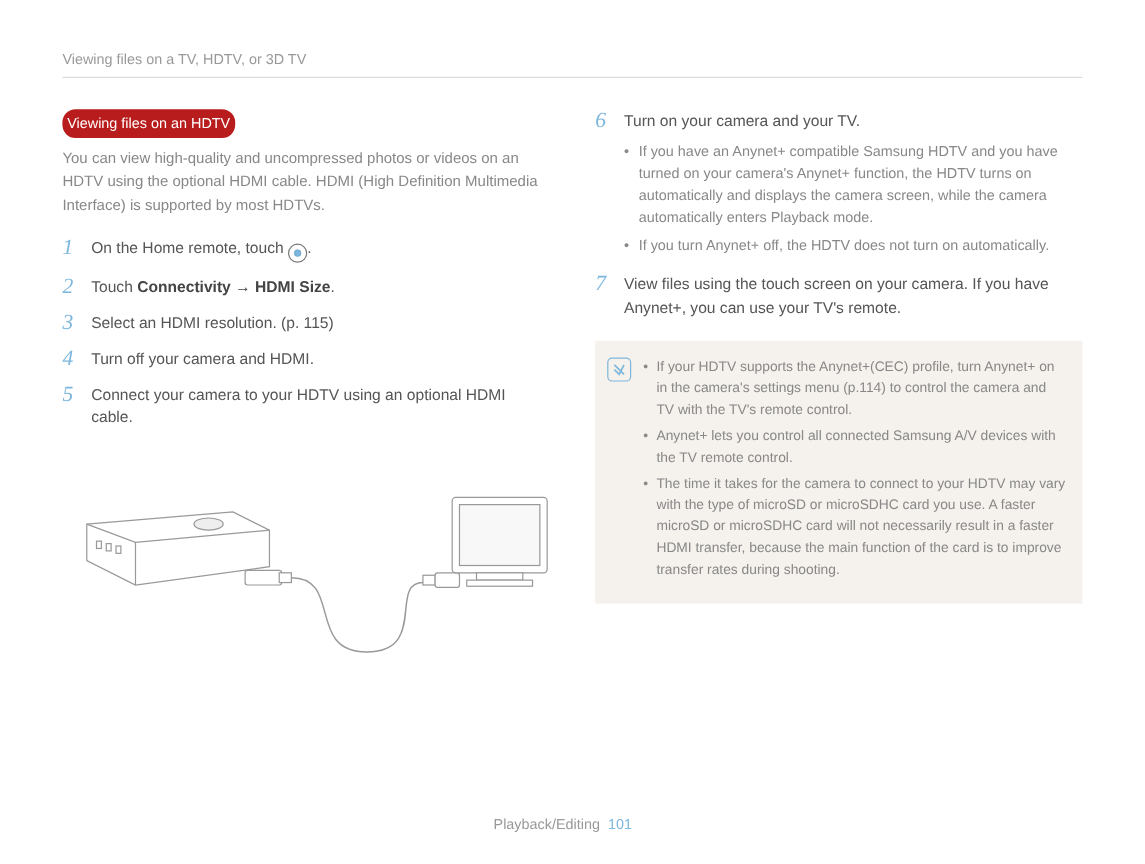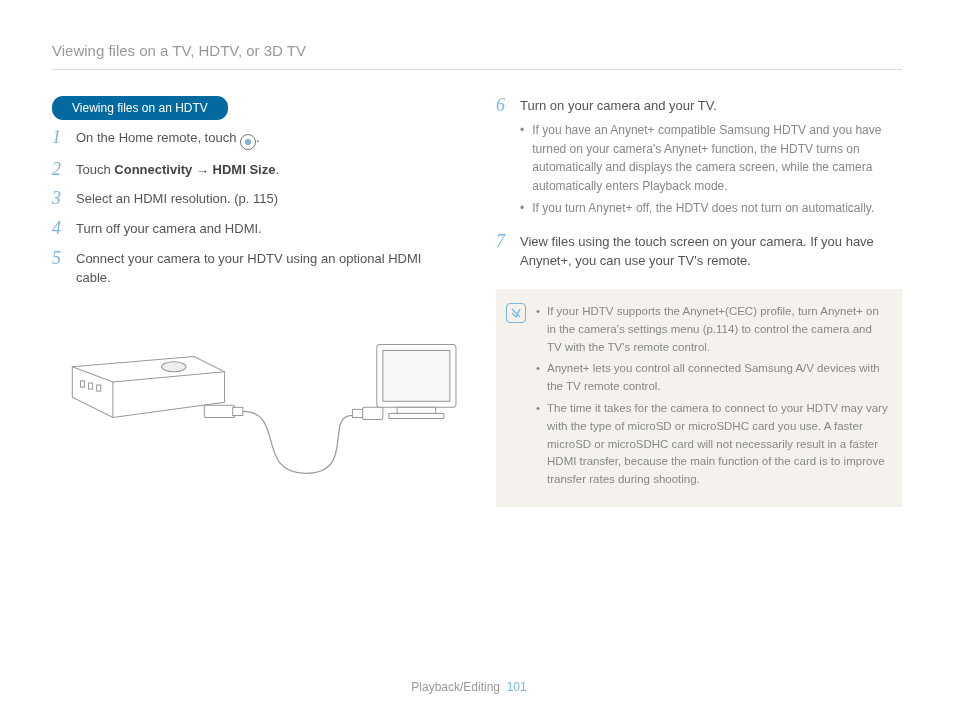--- a/index.html
+++ b/index.html
@@ -9,40 +9,40 @@
     background: #fff;
     font-family: Arial, Helvetica, sans-serif;
     color: #555;
     font-size: 13px;
     line-height: 1.5;
     position: relative;
     padding: 40px 52px 30px 52px;
   }
   .page-header {
     color: #999;
-    font-size: 15px;
+    font-size: 12px;
     font-weight: 300;
     padding-bottom: 6px;
     border-bottom: 1px solid #ddd;
     margin-bottom: 26px;
   }
   .columns {
     display: flex;
     gap: 38px;
   }
   .col {
     flex: 1;
     min-width: 0;
   }
   .pill {
     display: inline-block;
-    background: #0369a1;
+    background: #b91c1c;
     color: #fff;
     font-size: 12px;
-    padding: 3px 20px;
+    padding: 3px 4px;
     border-radius: 11px;
     margin-bottom: 8px;
   }
   .intro {
     color: #888;
     font-size: 12.5px;
     line-height: 1.55;
     margin-bottom: 16px;
   }
   .steps { list-style: none; }
@@ -134,20 +134,21 @@
 </style>
 </head>
 <body>
 
 <div class="page-header">Viewing files on a TV, HDTV, or 3D TV</div>
 
 <div class="columns">
 
   <div class="col">
     <div class="pill">Viewing files on an HDTV</div>
+    <p class="intro">You can view high-quality and uncompressed photos or videos on an HDTV using the optional HDMI cable. HDMI (High Definition Multimedia Interface) is supported by most HDTVs.</p>
 
     <ol class="steps">
       <li class="step">
         <span class="step-num">1</span>
         <span class="step-text">
           <span>On the Home remote, touch </span>
           <span class="home-icon"></span><span>.</span>
         </span>
       </li>
       <li class="step">

